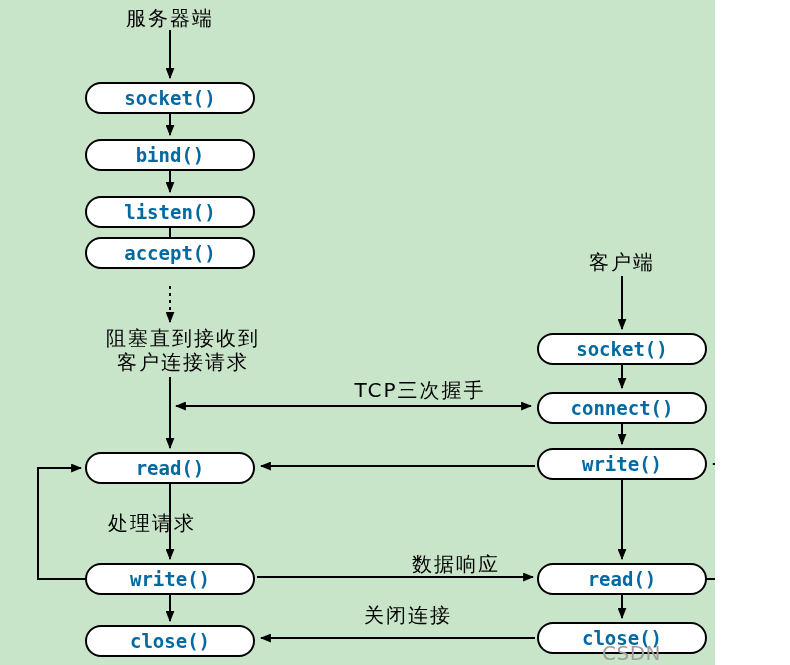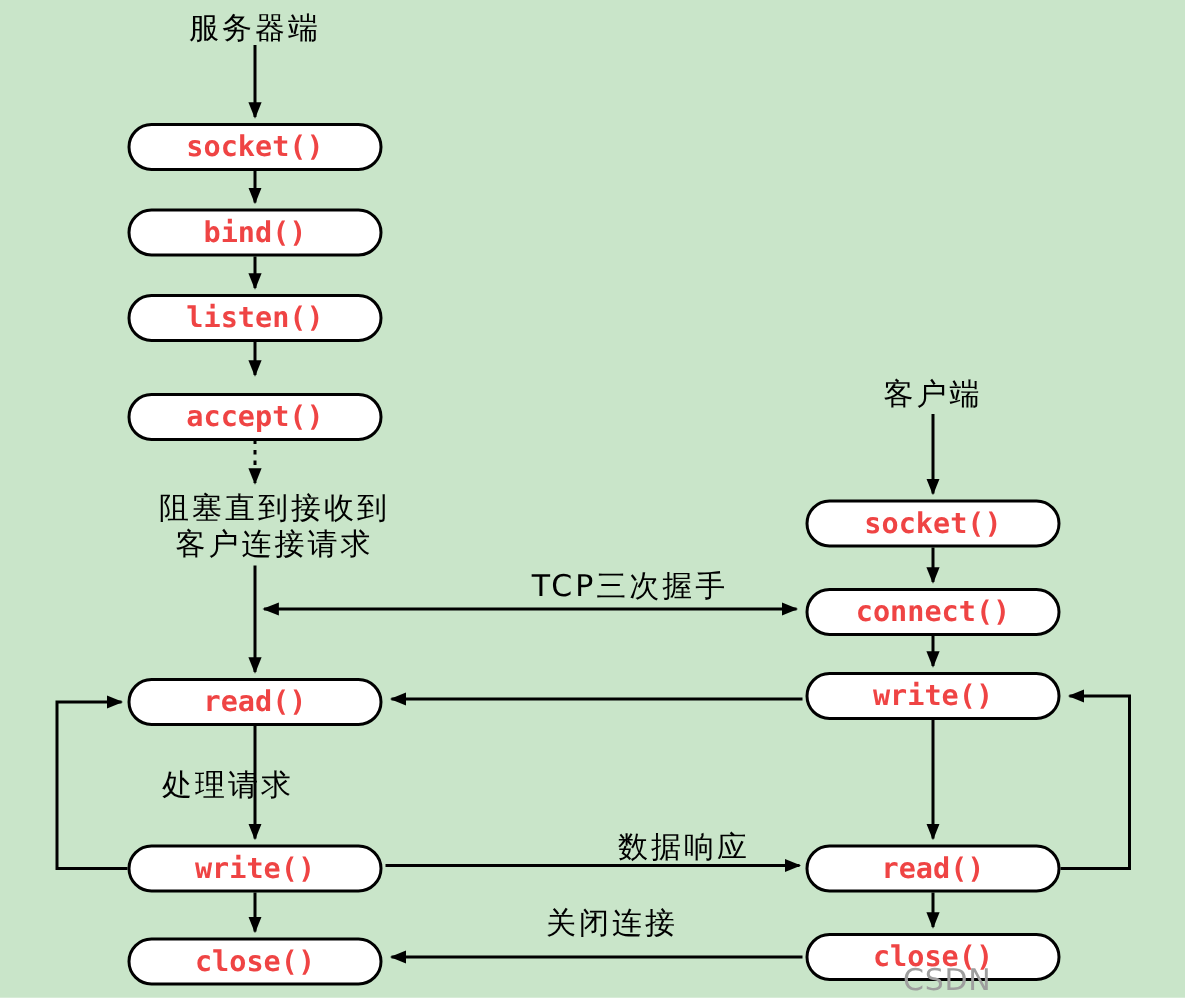--- a/index.html
+++ b/index.html
@@ -1,33 +1,33 @@
 <!DOCTYPE html>
 <html><head>
 <meta charset="utf-8">
 <style>
   html,body{margin:0;padding:0;}
   .diagram{
     position:relative;
-    width:790px;height:665px;
+    width:715px;height:665px;
     background:#c9e5c9;
     overflow:hidden;
     font-family:"DejaVu Sans", sans-serif;
   }
   .arrows{position:absolute;left:0;top:0;width:790px;height:665px;pointer-events:none;}
   .box{
     position:absolute;
     width:170px;height:32px;
     box-sizing:border-box;
     border:2px solid #000;
     border-radius:16px;
     background:#fff;
     display:flex;align-items:center;justify-content:center;
     font-family:"DejaVu Sans Mono", monospace;
-    font-weight:bold;font-size:19px;color:#ef4444;
+    font-weight:bold;font-size:19px;color:#0369a1;
     z-index:2;
   }
   .cn{
     position:absolute;
     font-family:"DejaVu Sans", sans-serif;
     font-size:20px;color:#000;
     white-space:nowrap;
     transform:translateX(-50%);
     z-index:3;
     letter-spacing:2px;
@@ -40,21 +40,21 @@
     left:602px;top:641px;
     font-size:20px;
     color:#9e9e9e;
     letter-spacing:0.5px;
     z-index:4;
   }
   
   #srv-socket{left:85px;top:82px;}
   #srv-bind{left:85px;top:139px;}
   #srv-listen{left:85px;top:196px;}
-  #srv-accept{left:85px;top:262px;text-align:right;}
+  #srv-accept{left:85px;top:237px;text-align:right;}
   #srv-read{left:85px;top:452px;}
   #srv-write{left:85px;top:563px;}
   #srv-close{left:85px;top:625px;}
   
   #cli-socket{left:537px;top:333px;}
   #cli-connect{left:537px;top:392px;}
   #cli-write{left:537px;top:448px;}
   #cli-read{left:537px;top:563px;}
   #cli-close{left:537px;top:622px;}
 </style>

